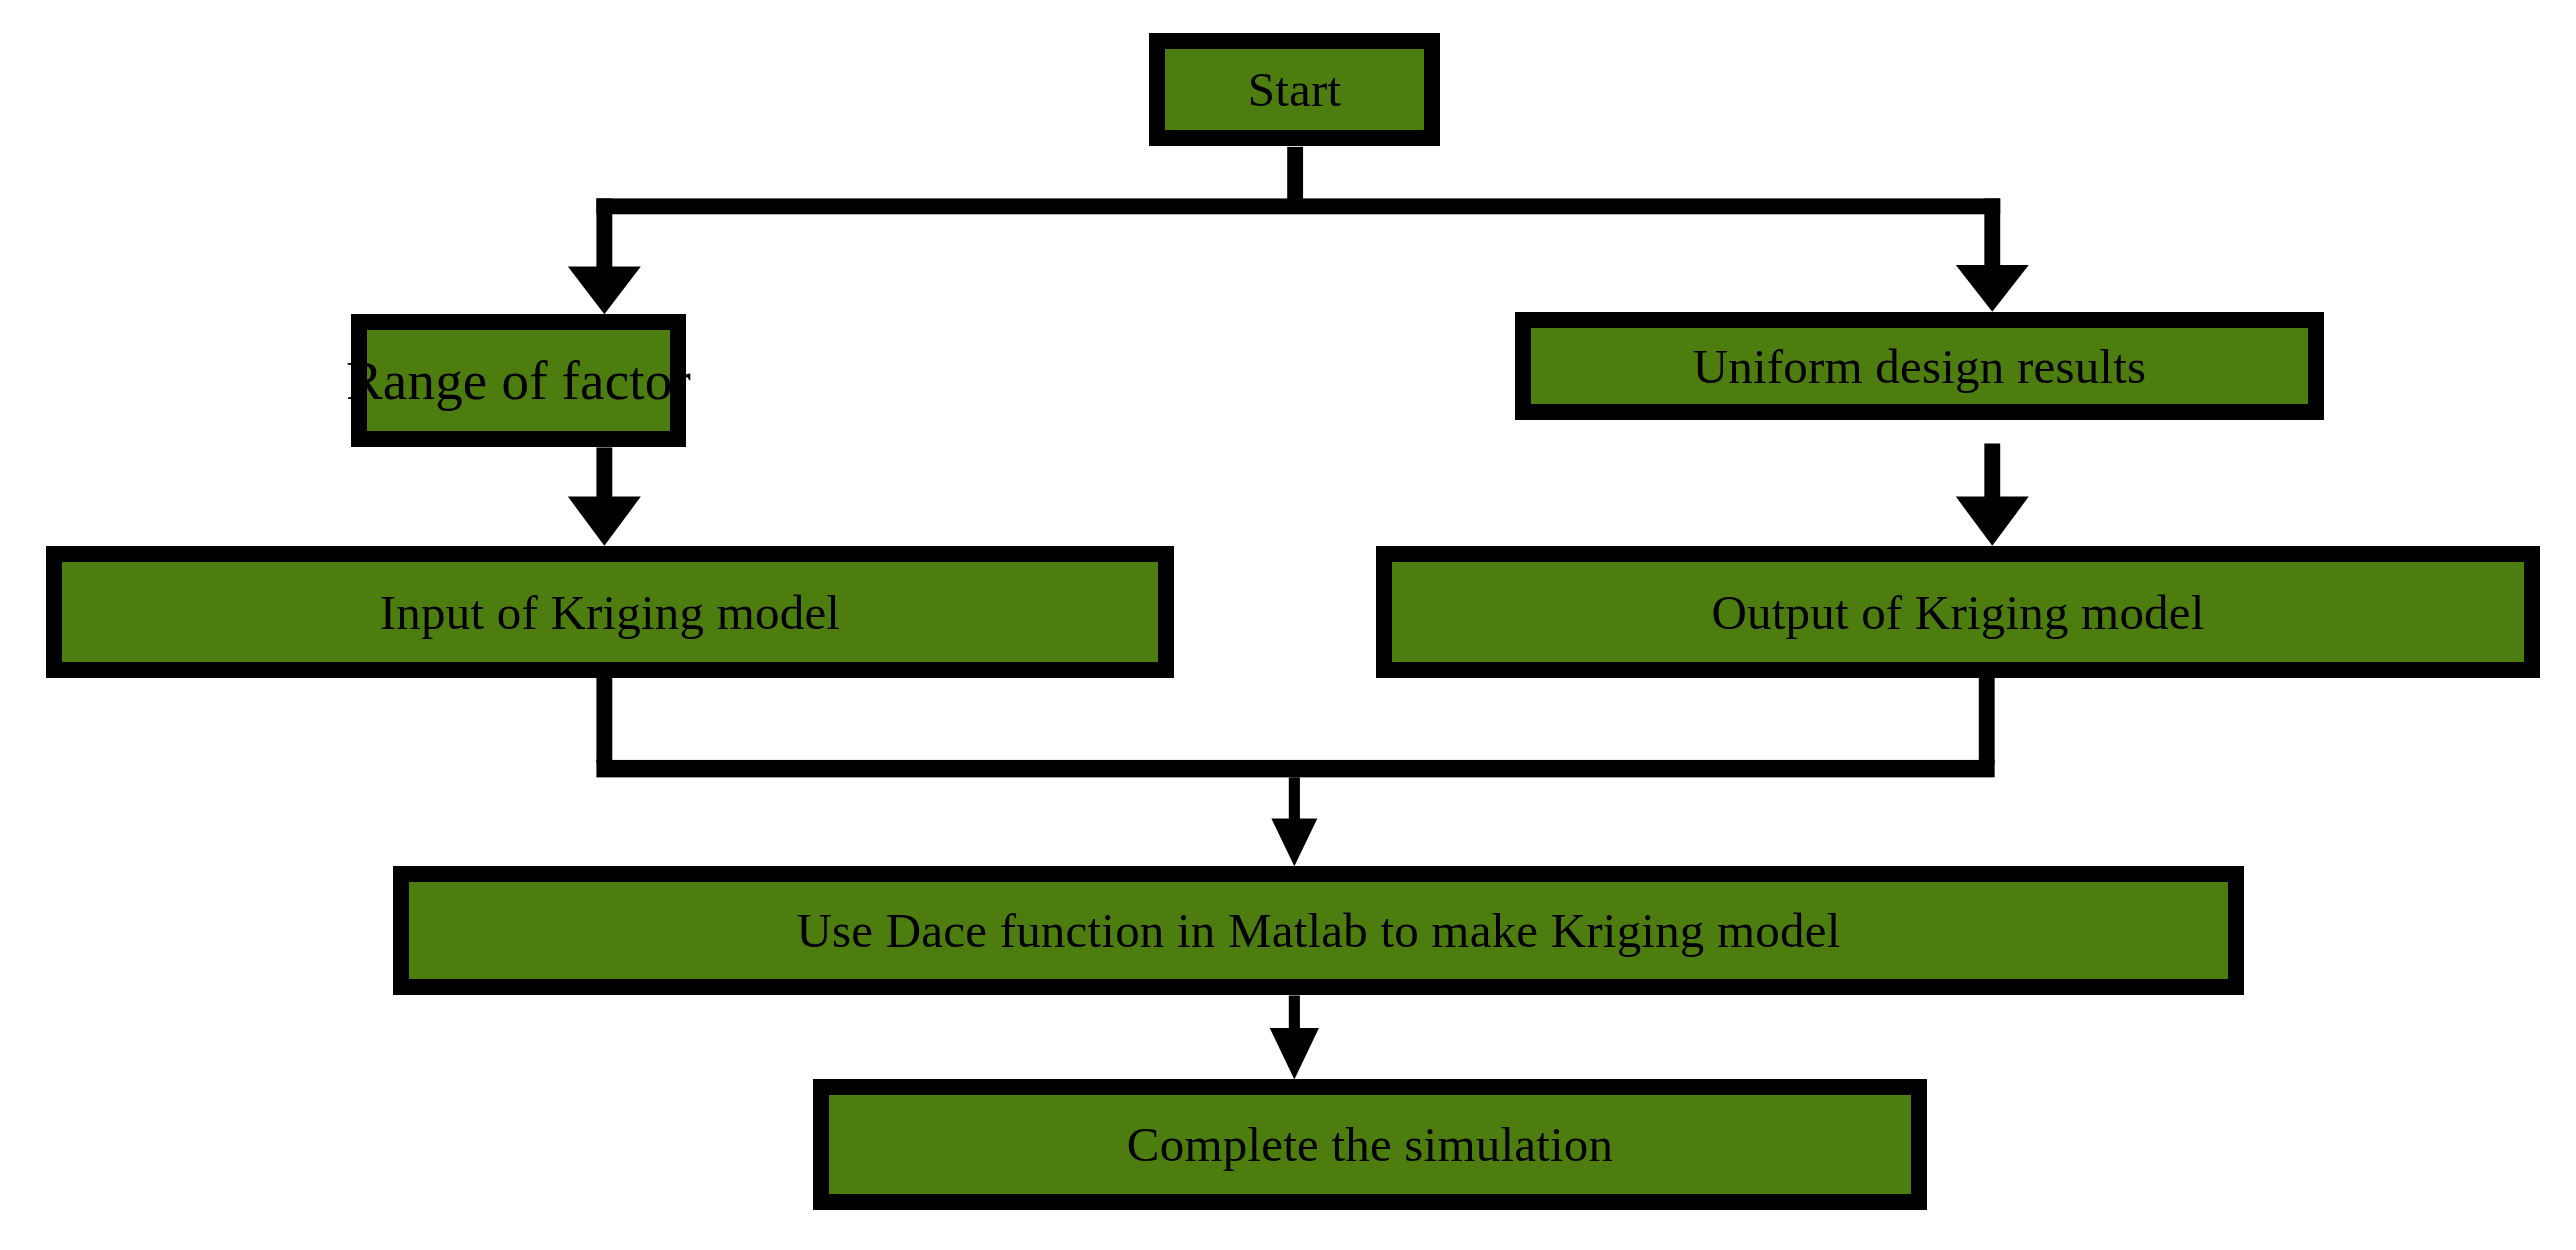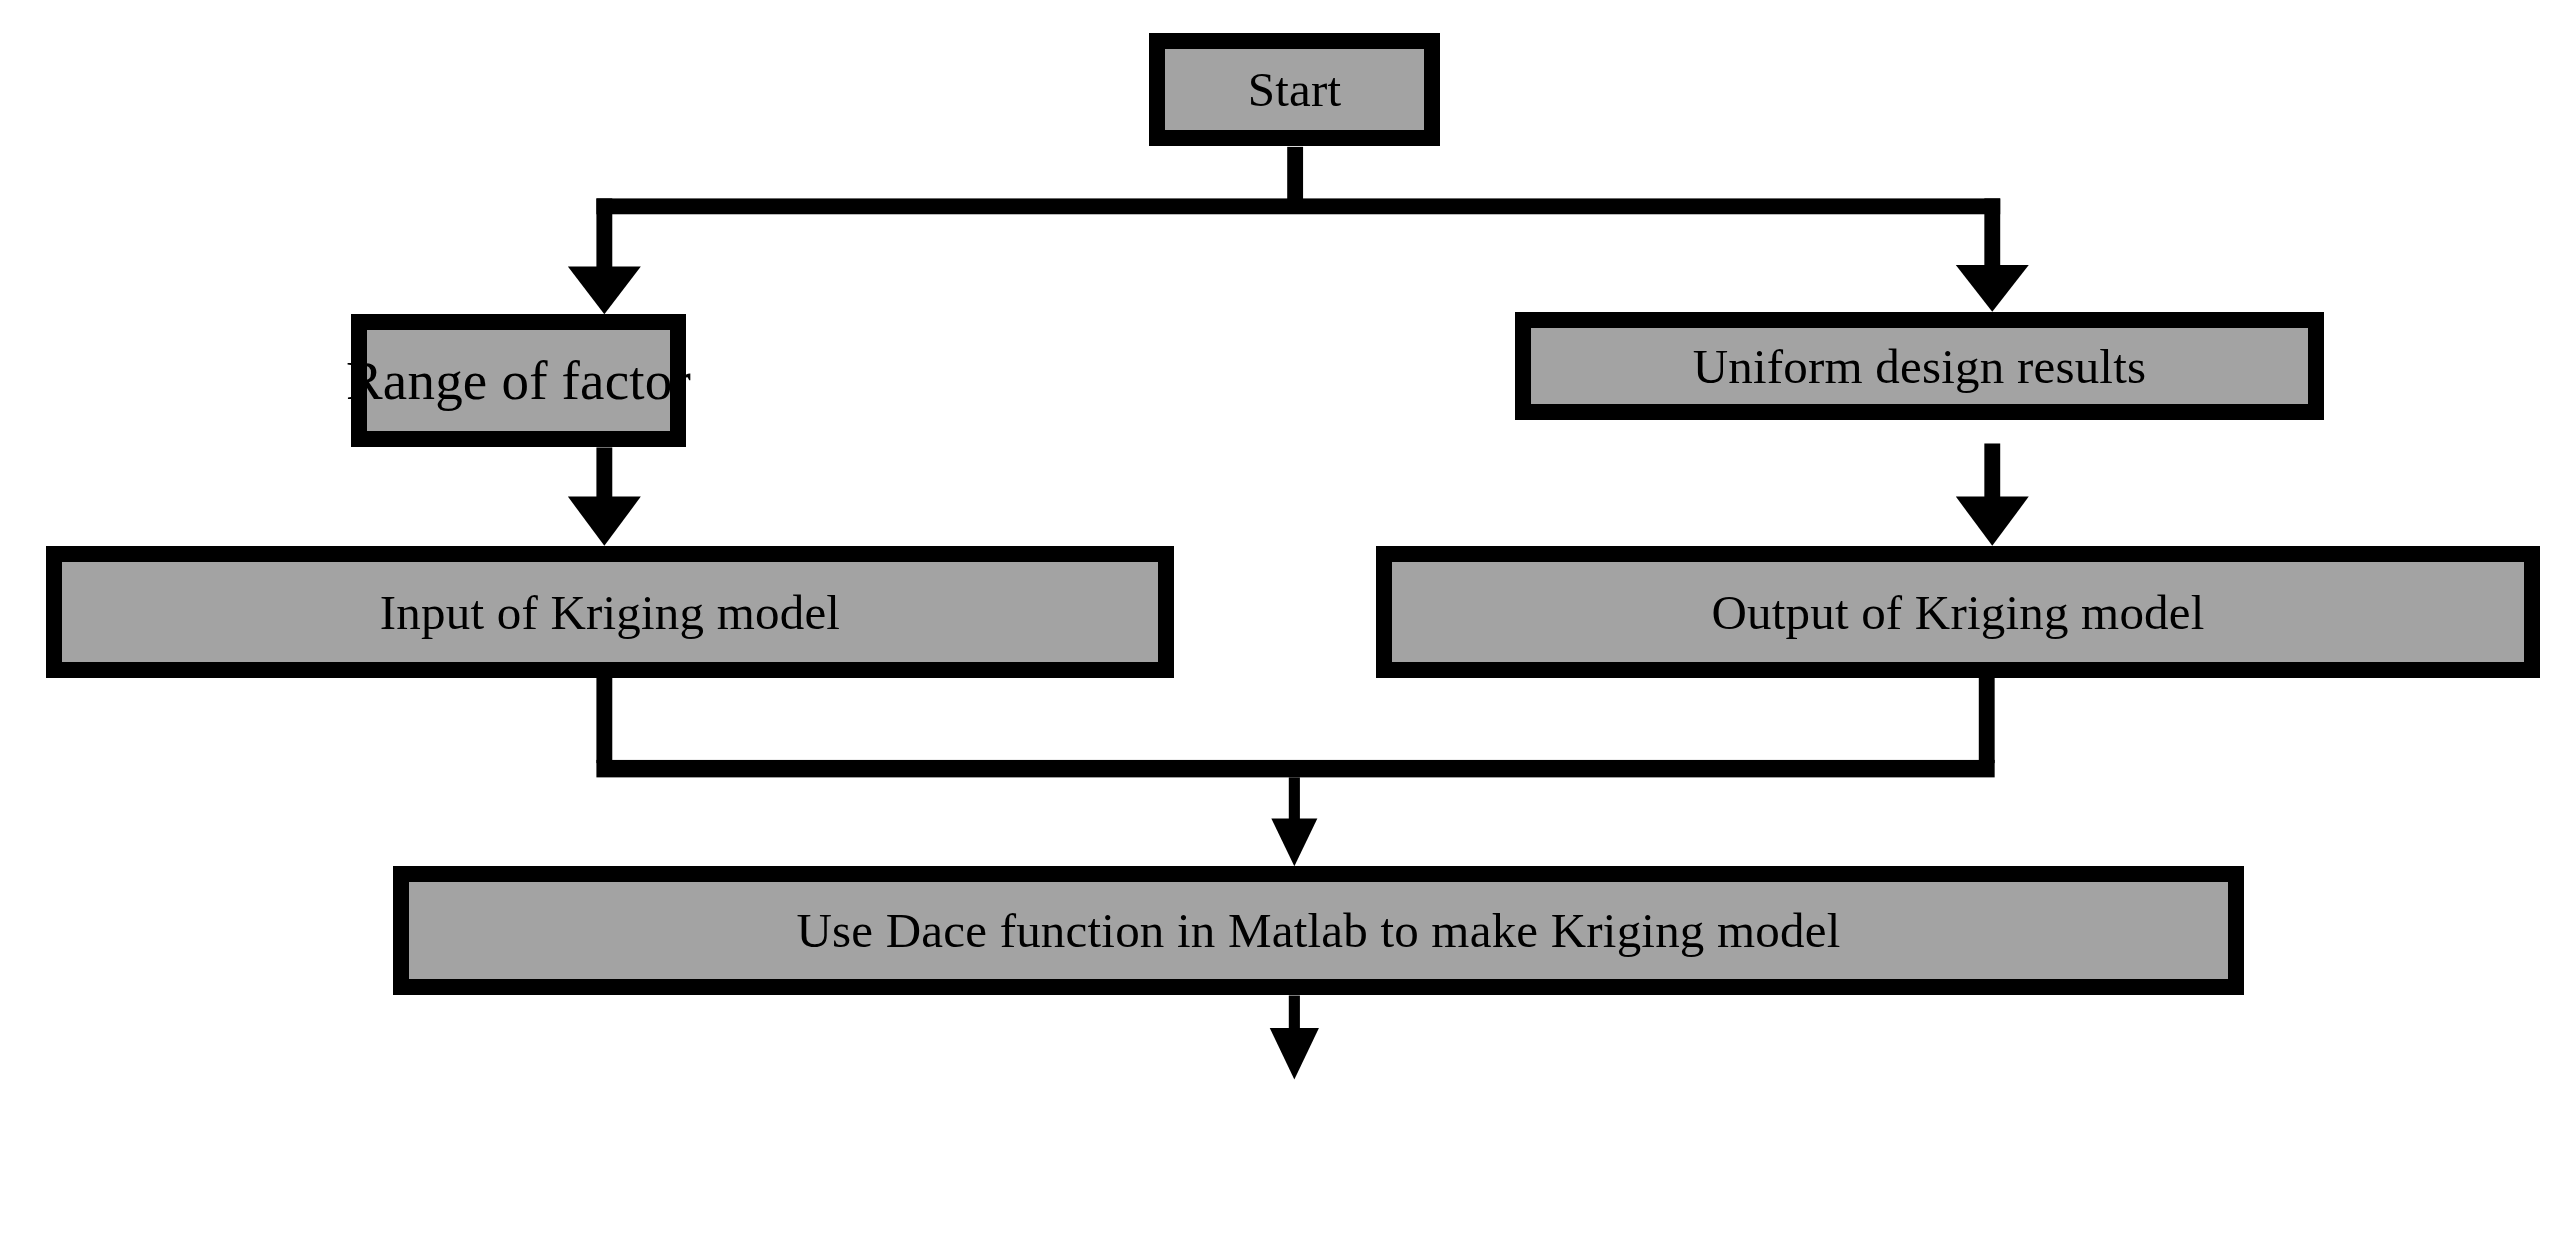--- a/index.html
+++ b/index.html
@@ -23,21 +23,21 @@
     position: absolute;
     left: 0;
     top: 0;
     width: 2576px;
     height: 1251px;
     display: block;
   }
   .node {
     position: absolute;
     box-sizing: border-box;
-    background: #a3a3a3;
+    background: #4d7c0f;
     border: 16px solid #000000;
     display: flex;
     align-items: center;
     justify-content: center;
     z-index: 2;
   }
   .node-label {
     font-family: "Liberation Serif", "DejaVu Serif", serif;
     color: #000000;
     white-space: nowrap;
@@ -111,15 +111,18 @@
   </div>
 
   <div class="node" id="node-dace">
     <span class="node-label">Use Dace function in Matlab to make Kriging model</span>
   </div>
 
   <div class="node" id="node-output">
     <span class="node-label">Output of Kriging model</span>
   </div>
 
+  <div class="node" id="node-complete">
+    <span class="node-label">Complete the simulation</span>
+  </div>
 
 </div>
 
 
 </body></html>

